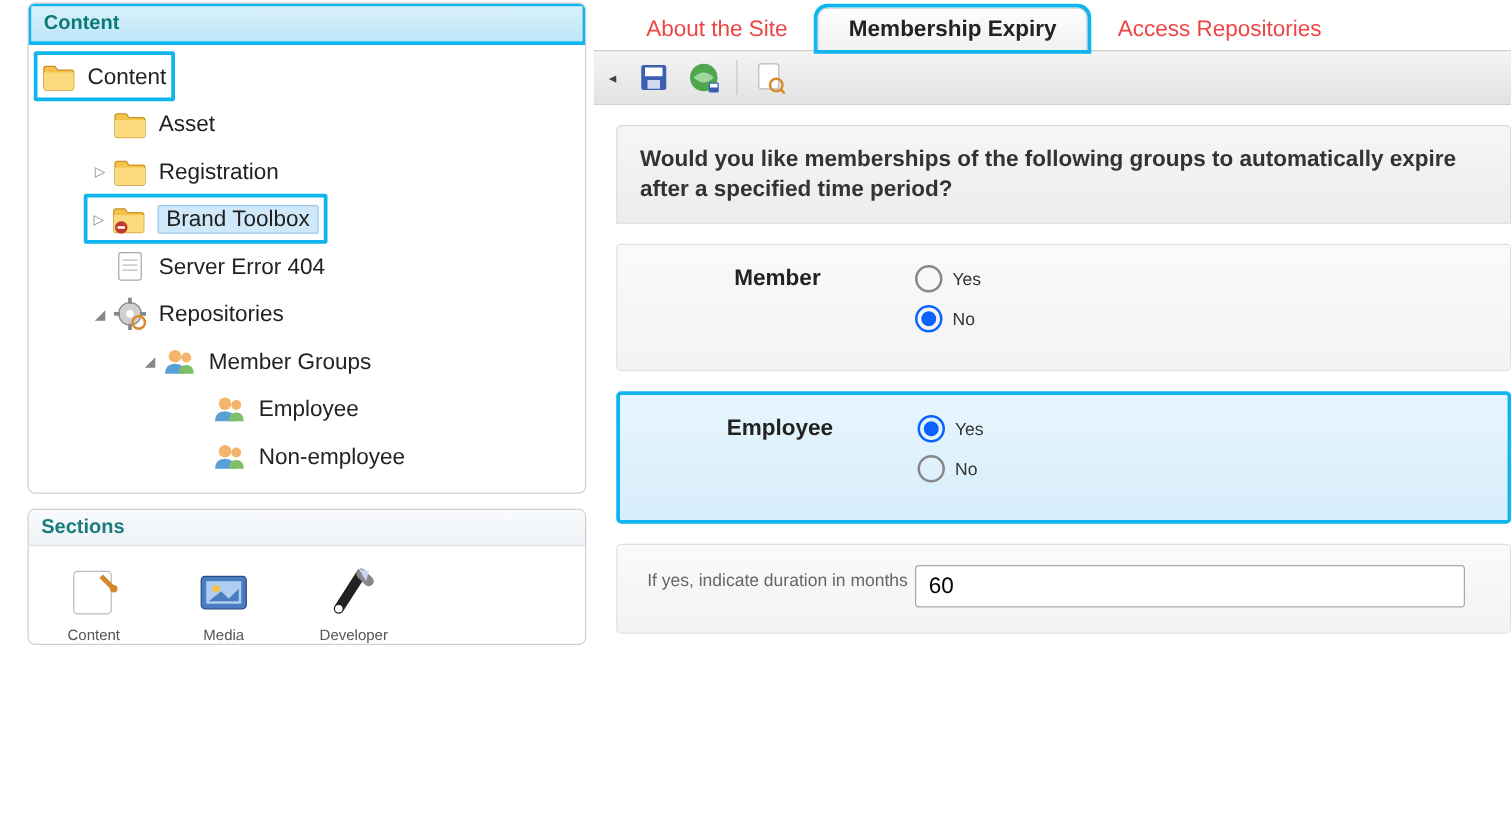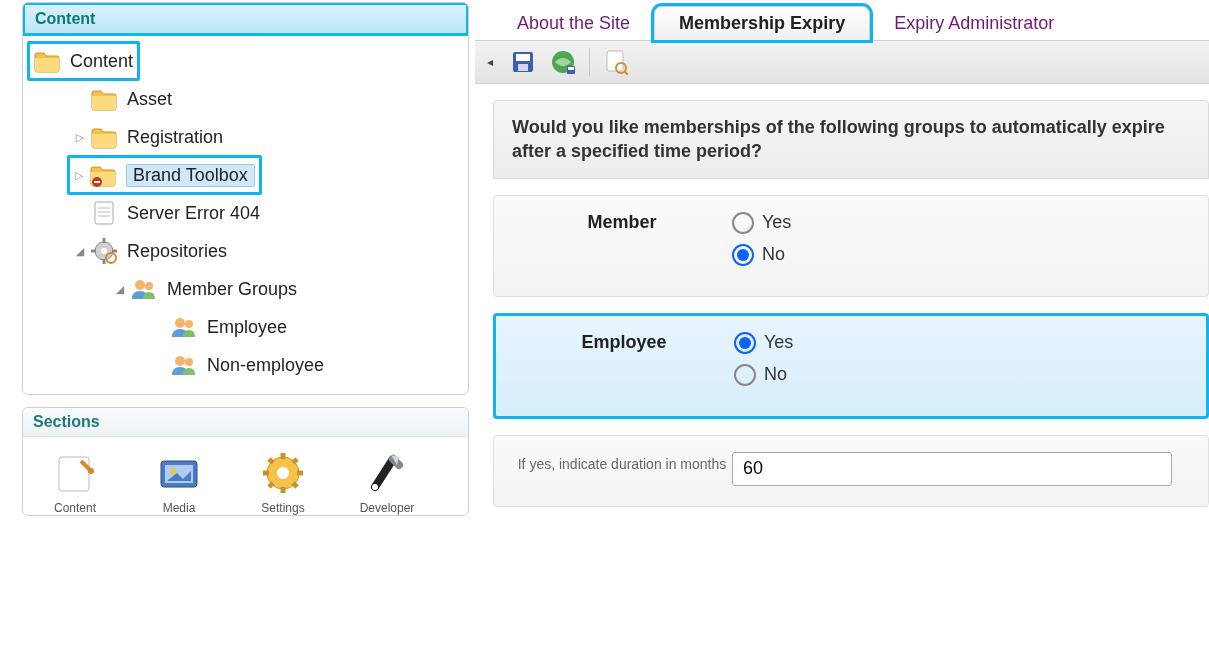--- a/index.html
+++ b/index.html
@@ -129,21 +129,21 @@
 
 .tabs {
   display: flex;
   align-items: flex-end;
   padding-left: 18px;
   height: 38px;
 }
 .tab {
   padding: 6px 24px 6px 24px;
   font-size: 18px;
-  color: #701a75;
+  color: #ef4444;
   border-radius: 8px 8px 0 0;
   cursor: pointer;
   position: relative;
 }
 .tab.active {
   background: linear-gradient(#fdfdfd, #f1f1f1);
   border: 1px solid #cfcfcf;
   border-bottom: none;
   color: #222;
   font-weight: bold;
@@ -204,21 +204,21 @@
 .field-sublabel {
   font-weight: normal;
   font-size: 14px;
   color: #666;
   margin-top: 4px;
 }
 .radios .radio-row {
   display: flex;
   align-items: center;
   margin-bottom: 10px;
-  font-size: 18px;
+  font-size: 14px;
 }
 .radio-circle {
   width: 22px;
   height: 22px;
   border: 2px solid #888;
   border-radius: 50%;
   margin-right: 8px;
   display:flex;
   align-items:center;
   justify-content:center;
@@ -383,58 +383,39 @@
               <rect x="8" y="14" width="28" height="18" fill="#aecdf0"></rect>
               <circle cx="16" cy="20" r="3" fill="#f6c34a"></circle>
               <path d="M10 30 L20 22 L26 28 L34 20 L34 30 Z" fill="#4a7cc2"></path>
             </svg>
           </div>
           <div class="section-label">Media</div>
         </div>
         <div class="section-item">
           <div class="section-icon-box">
             <svg width="44" height="44">
-              <circle cx="22" cy="22" r="16" fill="#f6c34a" stroke="#c8932a"></circle>
-              <circle cx="22" cy="22" r="6" fill="#fff"></circle>
-              <g stroke="#c8932a" stroke-width="5">
-                <line x1="22" y1="2" x2="22" y2="8"></line>
-                <line x1="22" y1="36" x2="22" y2="42"></line>
-                <line x1="2" y1="22" x2="8" y2="22"></line>
-                <line x1="36" y1="22" x2="42" y2="22"></line>
-                <line x1="8" y1="8" x2="12" y2="12"></line>
-                <line x1="32" y1="32" x2="36" y2="36"></line>
-                <line x1="32" y1="12" x2="36" y2="8"></line>
-                <line x1="8" y1="36" x2="12" y2="32"></line>
-              </g>
-            </svg>
-          </div>
-          <div class="section-label">Settings</div>
-        </div>
-        <div class="section-item">
-          <div class="section-icon-box">
-            <svg width="44" height="44">
               <path d="M10 36 L28 8" stroke="#222" stroke-width="8" stroke-linecap="round"></path>
               <path d="M28 8 L34 14" stroke="#888" stroke-width="8" stroke-linecap="round"></path>
               <circle cx="10" cy="36" r="3" fill="#fff"></circle>
               <g transform="translate(26,4)">
                 <path d="M0 0 L8 2 L6 10 Z" fill="#c4d8f0"></path>
               </g>
             </svg>
           </div>
           <div class="section-label">Developer</div>
         </div>
       </div>
   </div>
 </div>
 
 <div class="right-col">
   <div class="tabs" id="tabs">
       <div class="tab">About the Site</div>
       <div class="tab active hl">Membership Expiry</div>
-      <div class="tab">Expiry Administrator</div>
+      <div class="tab">Access Repositories</div>
     </div>
 
   <div class="toolbar">
     <span class="tiny-arrow">◂</span>
     <span class="tb-icon">
       <svg width="24" height="24">
           <rect x="2" y="2" width="20" height="20" rx="2" fill="#3a5fb3"></rect>
           <rect x="5" y="4" width="14" height="7" fill="#fff"></rect>
           <rect x="7" y="14" width="10" height="7" fill="#d0d9ef"></rect>
         </svg>

